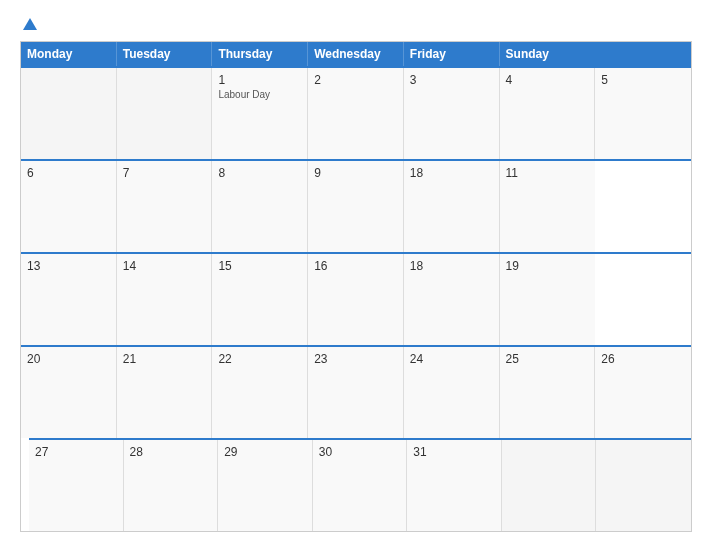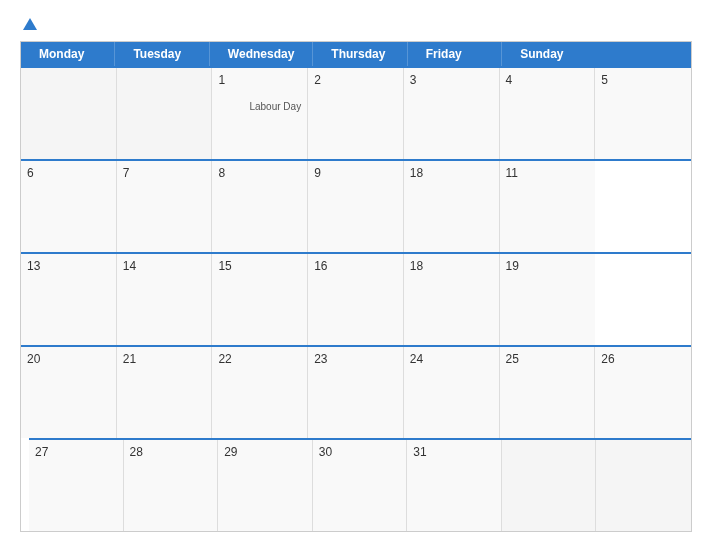--- a/index.html
+++ b/index.html
@@ -71,21 +71,21 @@
     }
     .cal-header-row {
       display: grid;
       grid-template-columns: repeat(7, 1fr);
       background: #2e7bcc;
     }
     .cal-header-cell {
       color: #fff;
       font-size: 12px;
       font-weight: bold;
-      padding: 5px 18px;
+      padding: 5px 6px;
       text-align: left;
       border-right: 1px solid rgba(255,255,255,0.2);
     }
     .cal-header-cell:last-child { border-right: none; }
     .cal-week {
       display: grid;
       grid-template-columns: repeat(7, 1fr);
       flex: 1;
       border-top: 2px solid #2e7bcc;
     }
@@ -100,22 +100,21 @@
     .cal-cell:last-child { border-right: none; }
     .cal-cell.empty { background: #f5f5f5; }
     .day-number {
       font-size: 12px;
       color: #333;
       font-weight: normal;
     }
     .day-event {
       font-size: 10px;
       color: #555;
-      margin-top: 14px;
-      text-align: right;
+      margin-top: 2px;
     }
   </style>
 </head>
 <body>
 
 <div class="page">
   <div class="header">
     <div class="logo">
       <span class="logo-general"></span>
       <span class="logo-blue">
@@ -124,22 +123,22 @@
       </span>
     </div>
     <div class="title"></div>
     <div class="country"></div>
   </div>
 
   <div class="calendar">
     <div class="cal-header-row" id="header-row">
         <div class="cal-header-cell">Monday</div>
         <div class="cal-header-cell">Tuesday</div>
+        <div class="cal-header-cell">Thursday</div>
         <div class="cal-header-cell">Wednesday</div>
-        <div class="cal-header-cell">Thursday</div>
         <div class="cal-header-cell">Friday</div>
         <div class="cal-header-cell">Sunday</div>
       </div>
     <div id="weeks-container" style="display:flex;flex-direction:column;flex:1;">
         <div class="cal-week" style="flex: 1 1 0%;">
           <div class="cal-cell empty"></div>
           <div class="cal-cell empty"></div>
           <div class="cal-cell">
             <span class="day-number">1</span>
             <span class="day-event">Labour Day</span>

